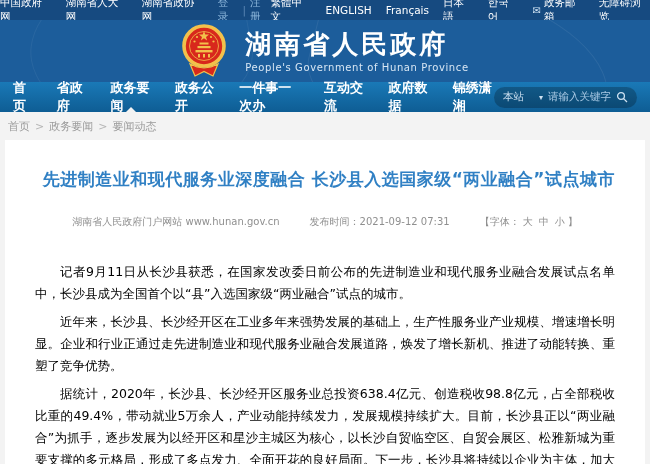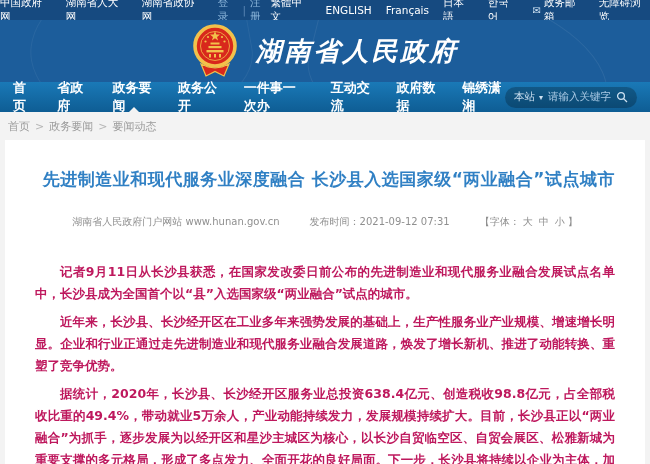--- a/index.html
+++ b/index.html
@@ -11,55 +11,55 @@
   .topbar { height:20px; background:#164a80; display:flex; justify-content:space-between; align-items:center; padding:0 0; font-size:10.5px; }
   .topbar a { color:#ffffff; }
   .topbar-left, .topbar-right { display:flex; align-items:center; gap:14px; }
   .login-reg { display:flex; gap:4px; align-items:center; }
   .login-reg a { color:#8fb9dd; }
   .login-reg .divider { color:#5b87b3; }
   .mail-link { display:flex; align-items:center; gap:3px; }
   .mail-icon { font-size:10px; color:#cfe2f2; }
 
   
-  .header { height:62px; background:#1c5d9b; position:relative; display:flex; align-items:center; justify-content:center; gap:18px; overflow:hidden;font-style:italic; }
+  .header { height:62px; background:#1c5d9b; position:relative; display:flex; align-items:center; justify-content:center; gap:18px; overflow:hidden; }
   .header .pattern { position:absolute; right:40px; top:-30px; width:300px; height:160px; border:1px solid rgba(255,255,255,0.07); border-radius:45% 55% 60% 40%; transform:rotate(14deg); }
   .header .pattern2 { position:absolute; left:30px; top:-50px; width:220px; height:150px; border:1px solid rgba(255,255,255,0.06); border-radius:55% 45% 40% 60%; transform:rotate(-10deg); }
   .emblem { width:46px; height:54px; flex:0 0 auto; }
   .site-names { color:#fff; }
   .site-name-cn { font-size:26px; font-weight:bold; letter-spacing:3px; line-height:30px; }
   .site-name-en { font-size:10px; color:#d9e7f4; letter-spacing:0.6px; margin-top:3px; }
 
   
   .nav { height:30px; background:linear-gradient(#1a79b7,#0e5d94); display:flex; align-items:center; padding:0 13px; position:relative; }
   .nav-items { display:flex; align-items:center; gap:23px; flex:1; }
   .nav-item { color:#ffffff; font-size:13px; font-weight:bold; position:relative; height:30px; display:flex; align-items:center; }
   .nav-item .caret-up { display:none; }
   .nav-item.active .caret-up { display:block; position:absolute; bottom:0; left:50%; margin-left:-5px; width:0; height:0; border-left:5px solid transparent; border-right:5px solid transparent; border-bottom:5px solid #f3f3f3; }
   .search-box { display:flex; align-items:center; gap:5px; background:rgba(0,0,0,0.24); border-radius:11px; height:21px; padding:0 9px; font-size:10.5px; color:#cfe2f2; }
-  .search-scope { display:flex; align-items:center; gap:4px; color:#cfe2f2; }
+  .search-scope { display:flex; align-items:center; gap:15px; color:#cfe2f2; }
   .search-caret { font-size:8px; }
   .search-placeholder { color:#a9c9e4; }
   .search-icon { width:12px; height:12px; }
 
   
   .breadcrumb { height:28px; display:flex; align-items:center; gap:5px; padding:0 0 0 8px; font-size:11px; color:#9a9a9a; background:#f3f3f3; }
   .breadcrumb a { color:#9a9a9a; }
   .breadcrumb .sep { color:#b5b5b5; }
 
   
   .content-wrap { padding:0 5px; }
   .card { background:#ffffff; min-height:324px; padding:27px 30px 16px; }
   .article-title { text-align:right; font-size:17px; font-weight:bold; color:#3080c4; letter-spacing:0.5px; line-height:24px; }
   .meta { margin-top:24px; display:flex; justify-content:center; gap:30px; font-size:10px; color:#8f8f8f; }
   .meta .label { color:#8f8f8f; }
   .font-ctrl { display:flex; gap:0; }
   .font-ctrl a { color:#8f8f8f; padding:0 3px; }
   .article-body { margin-top:32px; }
-  .article-body p { font-size:12.5px; color:#be185d; line-height:22px; text-indent:2em; text-align:justify; margin-bottom:6px;font-weight:bold; }
+  .article-body p { font-size:12.5px; color:#000000; line-height:22px; text-indent:2em; text-align:justify; margin-bottom:6px; }
 </style>
 </head>
 <body>
 
 <div class="topbar">
   <div class="topbar-left">
     <a>中国政府网</a>
     <a>湖南省人大网</a>
     <a>湖南省政协网</a>
     <span class="login-reg">
@@ -96,20 +96,21 @@
     <rect x="18.5" y="18.5" width="9" height="2" fill="#f2c14b"></rect>
     <rect x="16.5" y="22" width="13" height="2.2" fill="#f2c14b"></rect>
     <rect x="14.5" y="26" width="17" height="2.4" fill="#f2c14b"></rect>
     <rect x="17" y="30" width="2" height="3.5" fill="#f2c14b"></rect>
     <rect x="22" y="30" width="2" height="3.5" fill="#f2c14b"></rect>
     <rect x="27" y="30" width="2" height="3.5" fill="#f2c14b"></rect>
     <path d="M9,40 L14,52 L23,47.5 L32,52 L37,40 L30,43 L23,44 L16,43 Z" fill="#d8281c" stroke="#f2c14b" stroke-width="1.2"></path>
   </svg>
   <div class="site-names">
     <div class="site-name-cn">湖南省人民政府</div>
+    <div class="site-name-en">People's Government of Hunan Province</div>
   </div>
 </div>
 
 <div class="nav">
   <div class="nav-items">
     <a class="nav-item">
         <span>首页</span>
       </a>
     <a class="nav-item">
         <span>省政府</span>

